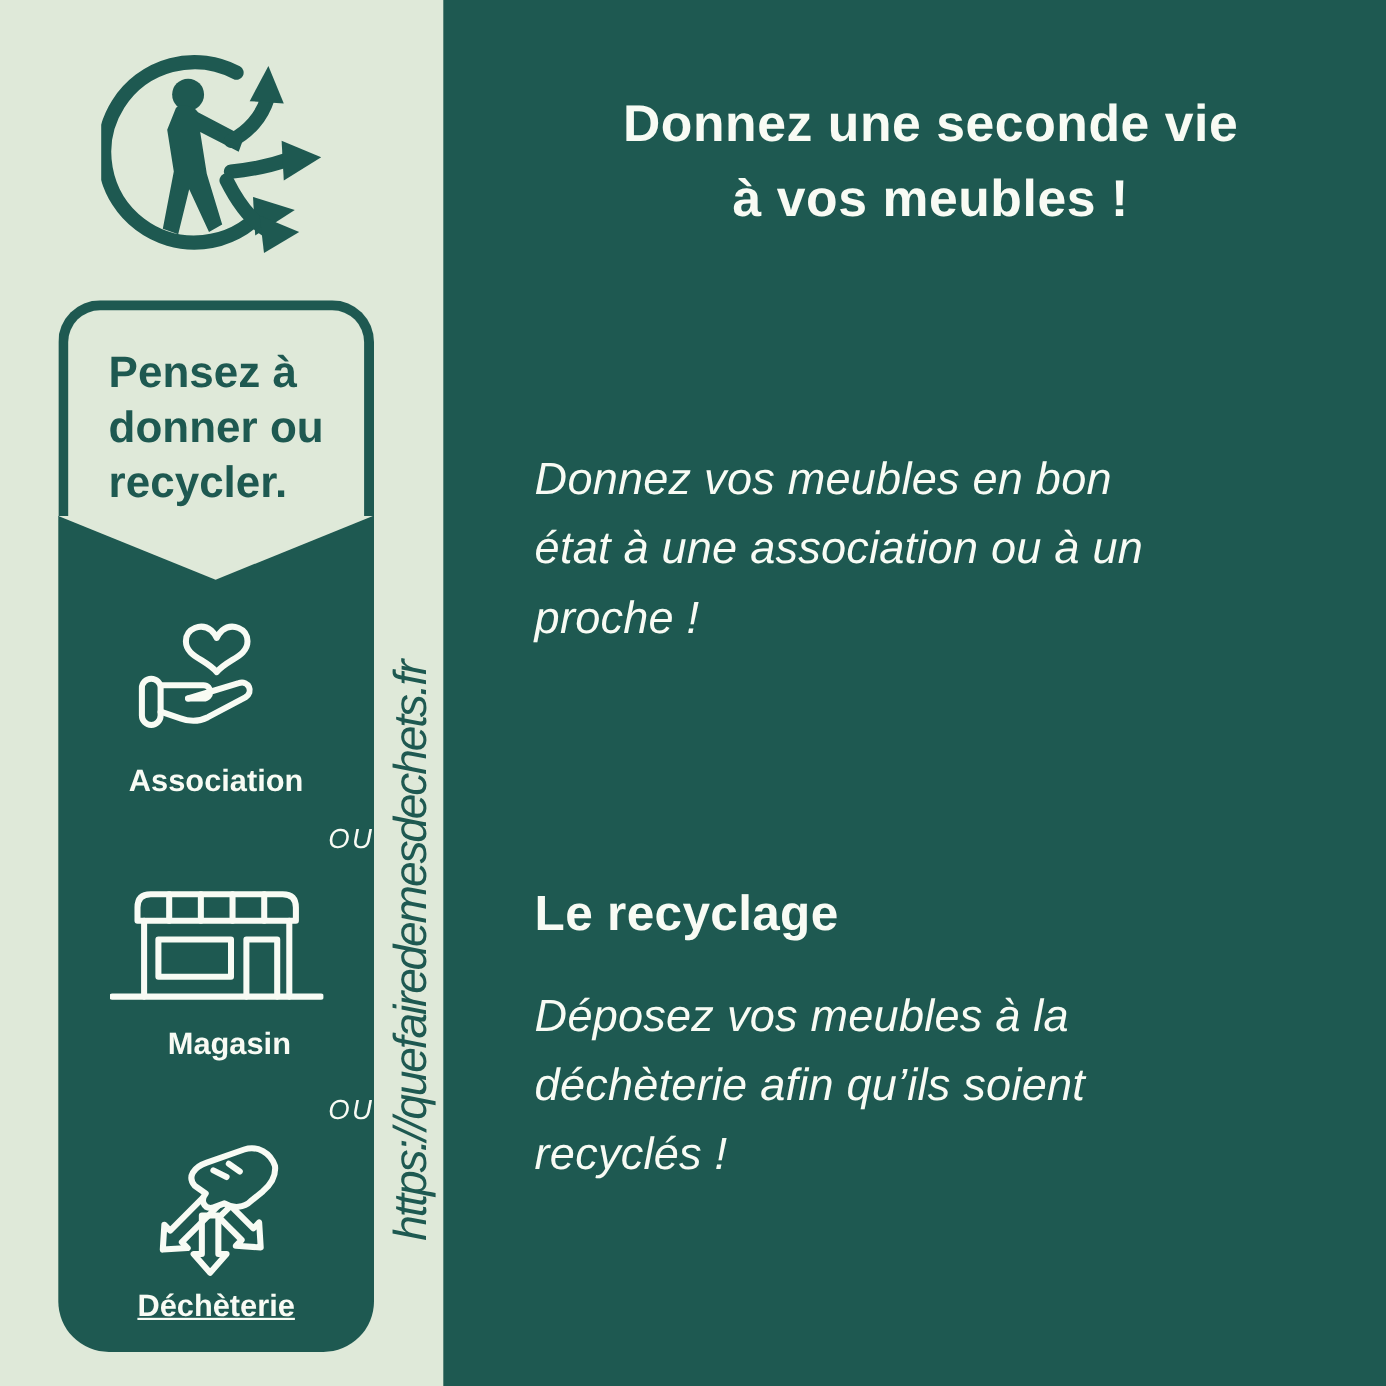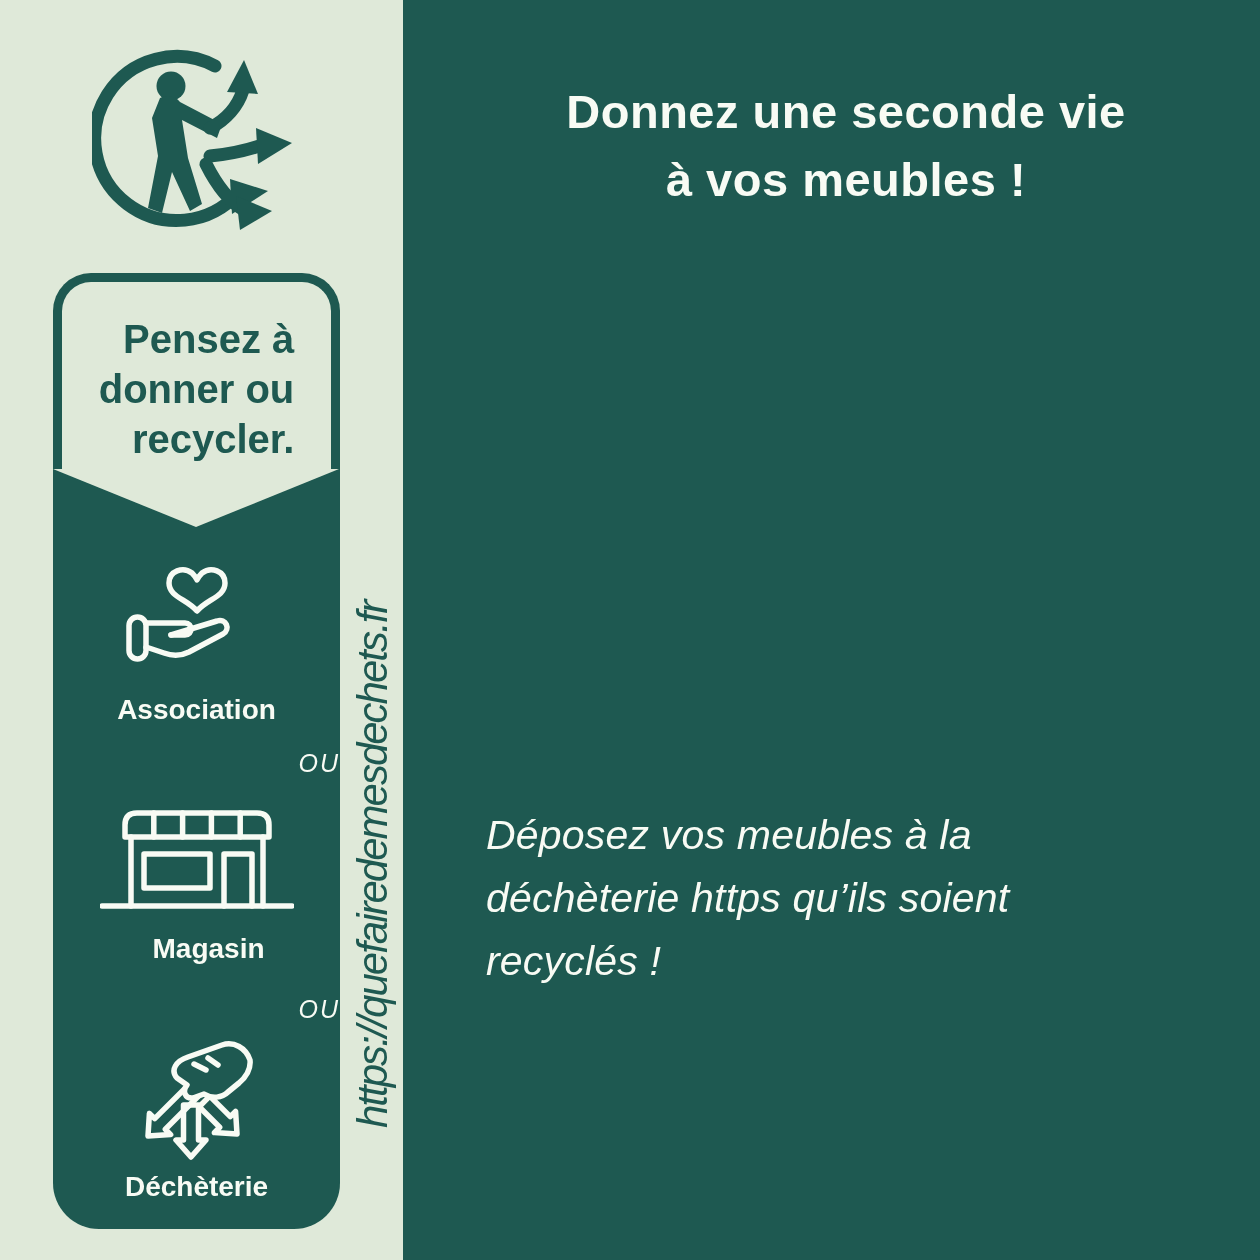--- a/index.html
+++ b/index.html
@@ -18,36 +18,36 @@
   .section h2{margin:0 0 36px 0;font-size:45px;font-weight:700;letter-spacing:.3px;}
   .section p{margin:0;font-style:italic;font-size:41px;line-height:1.54;letter-spacing:.2px;}
 
   
   .left-panel{position:absolute;left:0;top:0;width:422px;height:1260px;}
   .triman{position:absolute;left:92px;top:48px;width:212px;height:212px;}
 
   .ribbon-head{position:absolute;left:53px;top:273px;width:287px;height:197px;
                box-sizing:border-box;border:9px solid #1e5951;border-bottom:none;
                border-radius:38px 38px 0 0;display:flex;justify-content:center;
-               align-items:flex-start;padding-top:32px;text-align:right;
+               align-items:flex-start;padding-top:32px;text-align:left;
                font-weight:700;font-size:40px;line-height:1.25;color:#1e5951;}
   .ribbon-body{position:absolute;left:53px;top:469px;width:287px;height:760px;
                background:#1e5951;border-radius:0 0 46px 46px;color:#f8fbf4;}
   .ribbon-notch{position:absolute;left:53px;top:469px;width:0;height:0;
                 border-left:143.5px solid transparent;border-right:143.5px solid transparent;
                 border-top:58px solid #dfe9d9;}
   .ribbon-body .opt-icon{position:absolute;}
   .icon-association{left:72px;top:84px;width:144px;height:126px;}
   .icon-store{left:47px;top:339px;width:194px;height:104px;}
   .icon-waste{left:79px;top:567px;width:122px;height:124px;}
   .opt-label{position:absolute;left:0;width:100%;text-align:center;
              font-weight:700;font-size:28px;line-height:1;}
   .lbl-association{top:227px;}
   .lbl-magasin{top:466px;margin-left:12px;}
-  .lbl-dechetterie{top:704px;}
+  .lbl-dechetterie{top:704px;text-decoration:underline;}
   .ou-sep{position:absolute;left:0;width:100%;text-align:right;
           font-style:italic;font-size:25px;letter-spacing:2px;line-height:1;}
   .ou-1{top:282px;}
   .ou-2{top:528px;}
 
   .vertical-url{position:absolute;left:350px;top:1128px;transform-origin:0 0;
                 transform:rotate(-90deg);white-space:nowrap;font-style:italic;
                 font-size:42px;letter-spacing:-2px;color:#1e5951;line-height:1.1;}
 
   svg .stroke{fill:none;stroke:#f8fbf4;stroke-width:5.5;
@@ -124,22 +124,26 @@
     <div class="ribbon-notch"></div>
 
     <div class="vertical-url">https://quefairedemesdechets.fr</div>
   </div>
 
   <div class="right-panel">
     <h1 class="main-title preline">Donnez une seconde vie
 à vos meubles !</h1>
 
     <div class="section section-don">
+      <p class="preline">Donnez vos meubles en bon
+état à une association ou à un
+proche !</p>
     </div>
 
     <div class="section section-recyclage">
+      <h2>Le recyclage</h2>
       <p class="preline">Déposez vos meubles à la
-déchèterie https qu’ils soient
+déchèterie afin qu’ils soient
 recyclés !</p>
     </div>
   </div>
 
 </div>
 
 </body></html>

